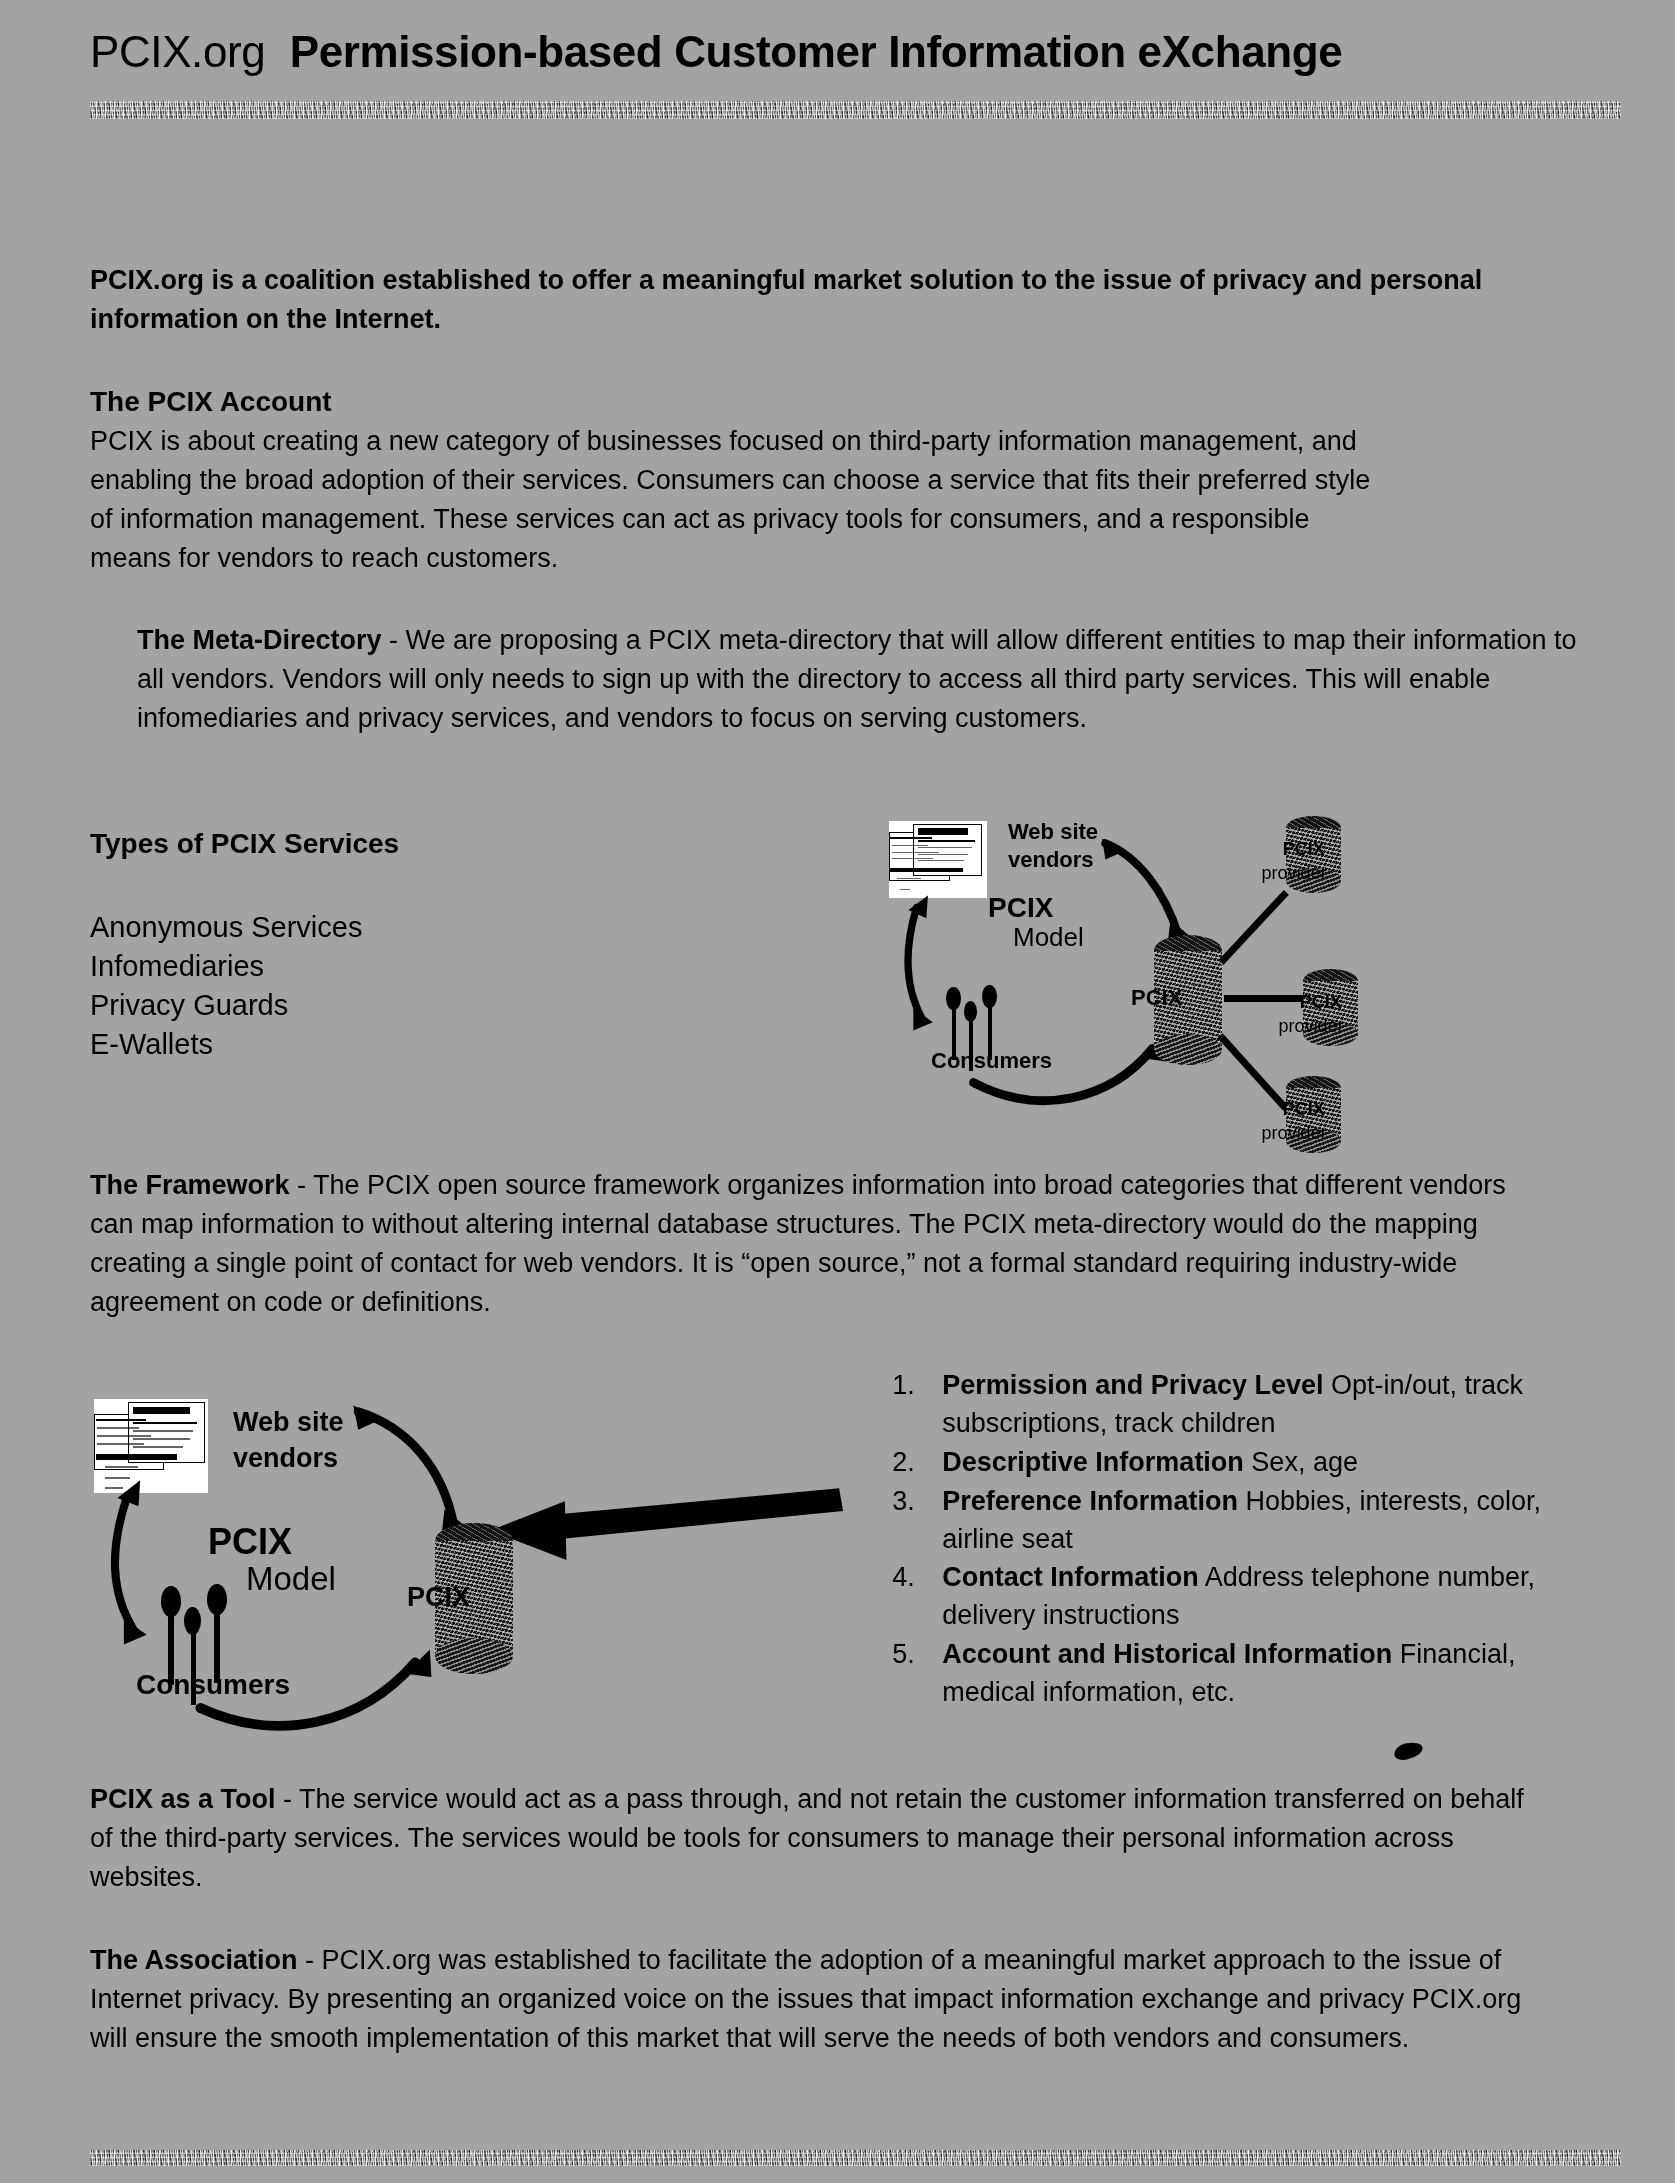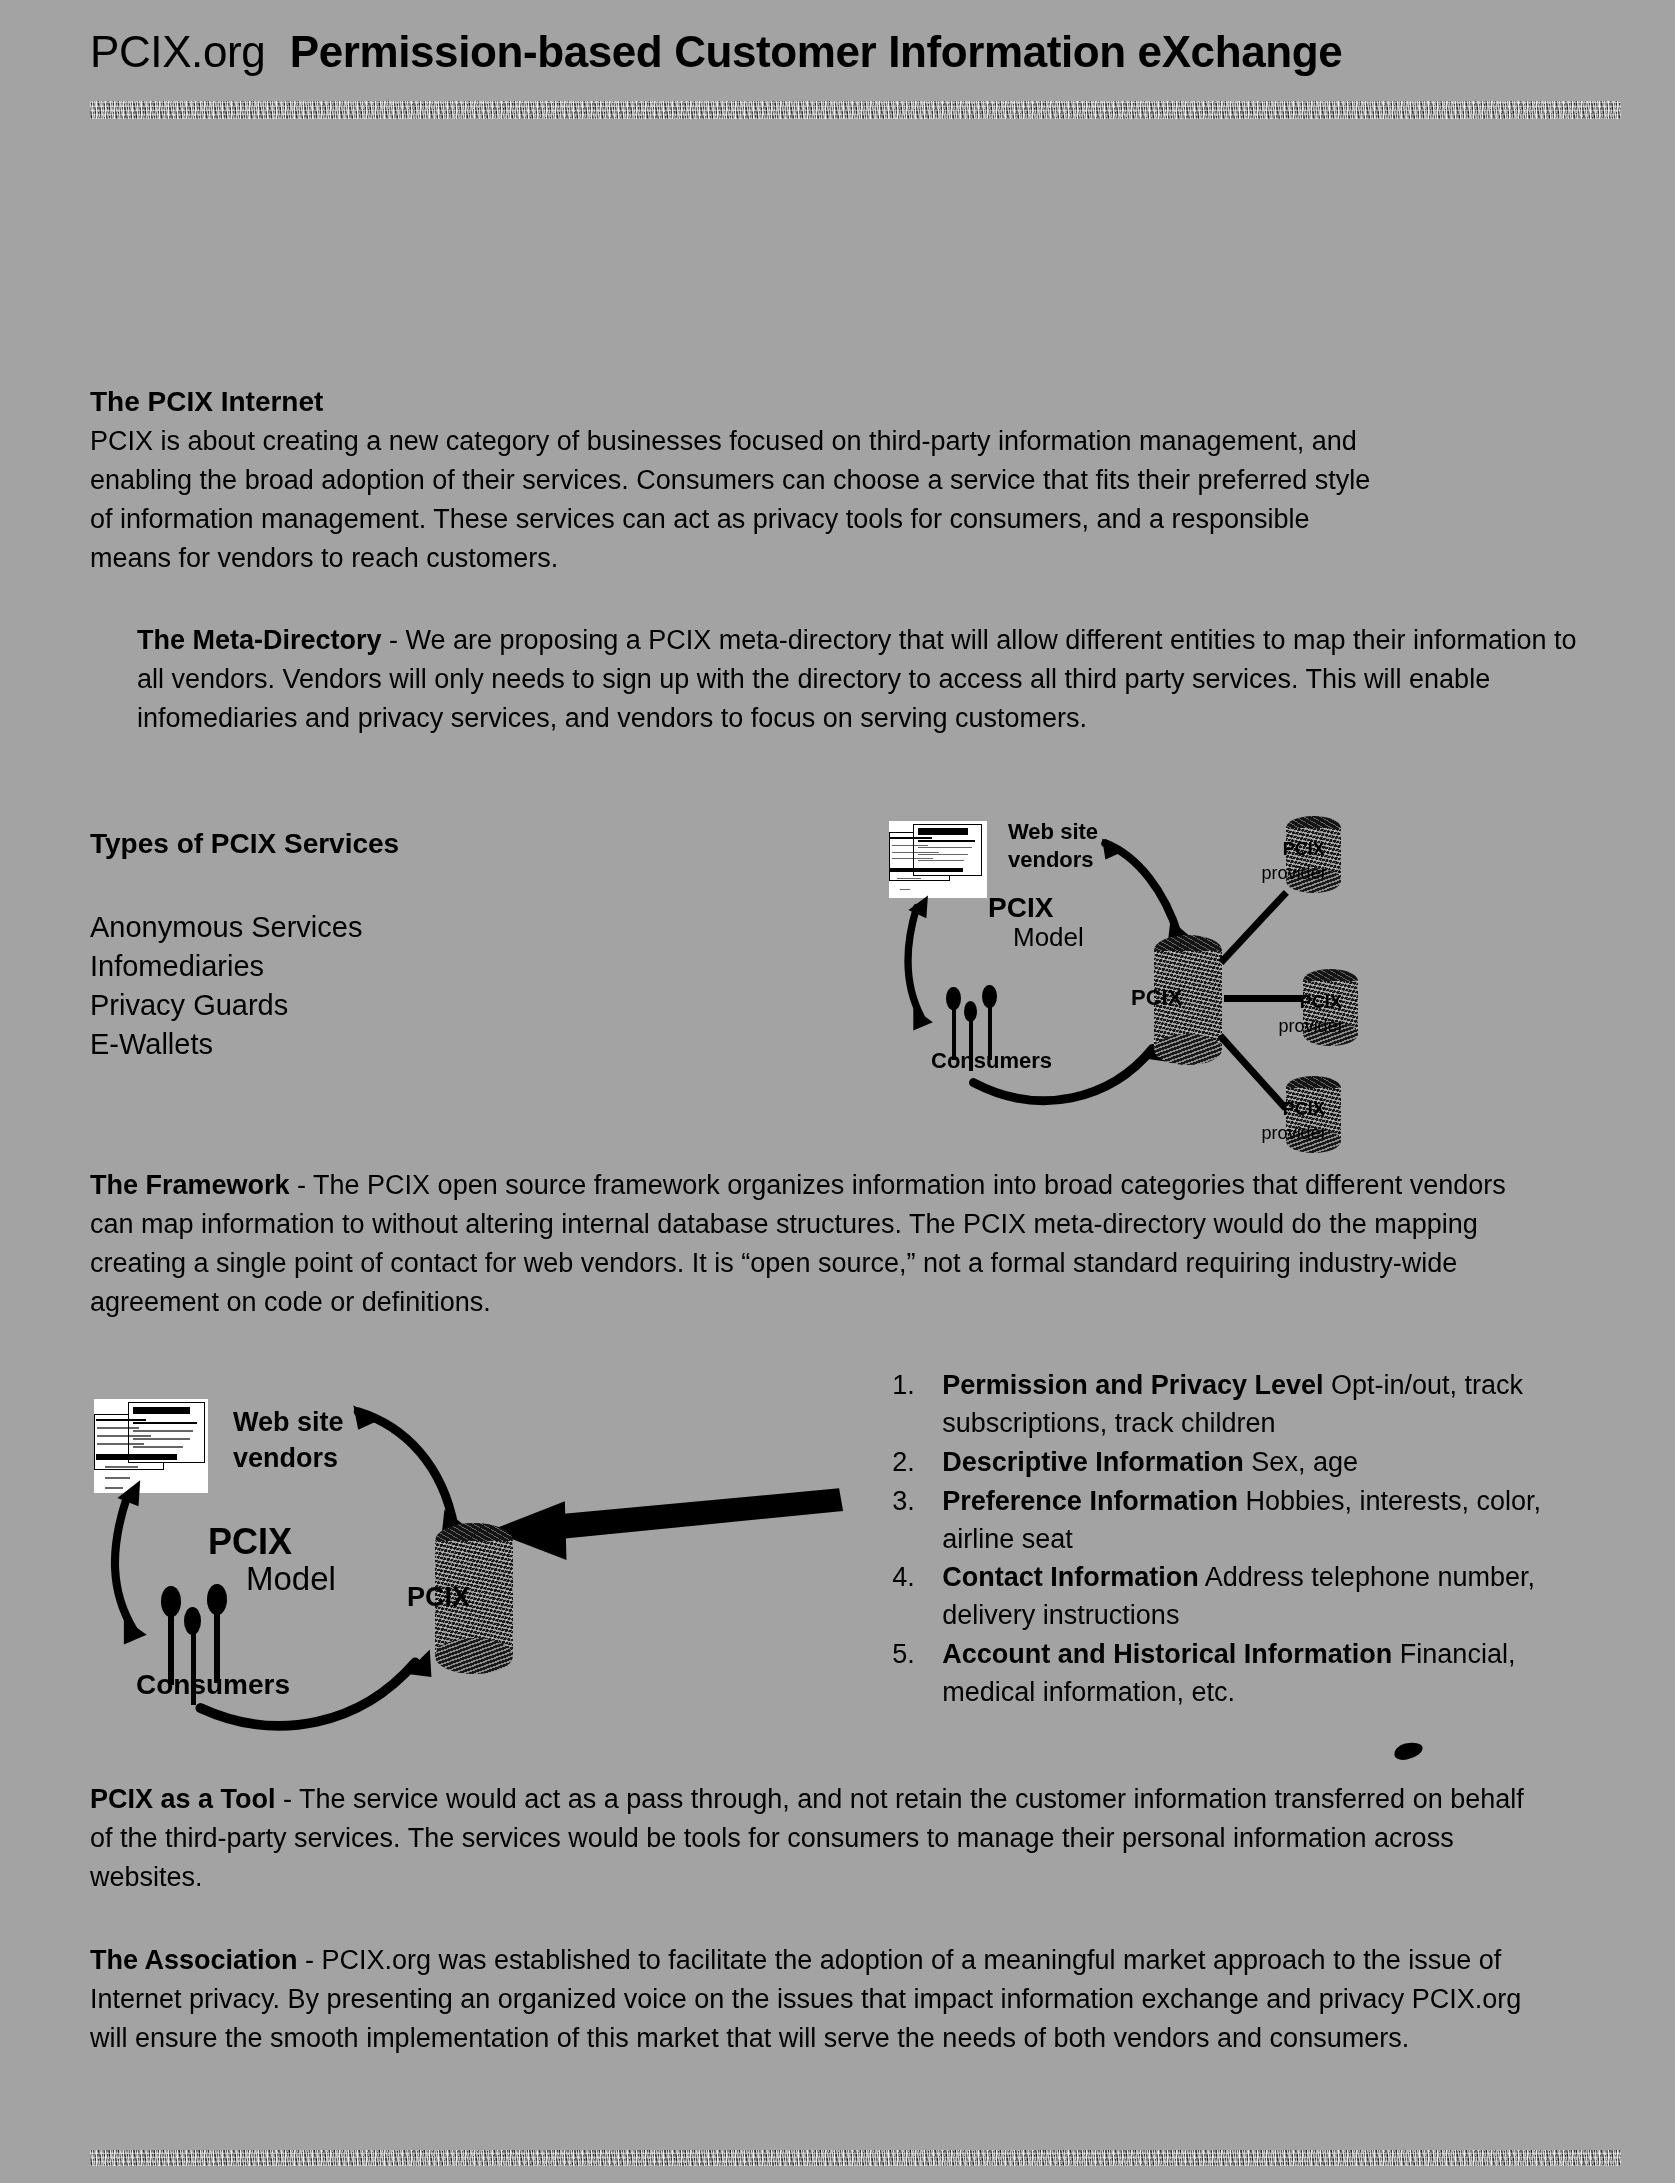--- a/index.html
+++ b/index.html
@@ -202,22 +202,23 @@
 <body>
 
 <div id="page">
 
   <div class="hdr-title">
     <span class="org">PCIX.org</span><span>Permission-based Customer Information eXchange</span>
   </div>
   <div id="header-rule" class="scanbar"></div>
 
 
-
-  <div class="hd" style="left:90px; top:383px;">The PCIX Internet</div>
+  <div class="para bold" style="left:90px; top:261px; width:1429px;">PCIX.org is a coalition established to offer a meaningful market solution to the issue of privacy and personal information on the Internet.</div>
+
+  <div class="hd" style="left:90px; top:383px;">The PCIX Account</div>
   <div class="para" style="left:90px; top:422px; width:1287px;">PCIX is about creating a new category of businesses focused on third-party information management, and enabling the broad adoption of their services. Consumers can choose a service that fits their preferred style of information management. These services can act as privacy tools for consumers, and a responsible means for vendors to reach customers.</div>
 
   <div class="para" style="left:90px; top:621px; width:1458px;margin-left:47px;">
     <span class="lead">The Meta-Directory</span><span> - We are proposing a PCIX meta-directory that will allow different entities to map their information to all vendors.  Vendors will only needs to sign up with the directory to access all third party services.  This will enable infomediaries and privacy services, and vendors to focus on serving customers.</span>
   </div>
 
   <div class="hd" style="left:90px; top:825px;">Types of PCIX Services</div>
   <div class="svclist" style="left:90px; top:908px;">
     <div>Anonymous Services</div>
     <div>Infomediaries</div>

